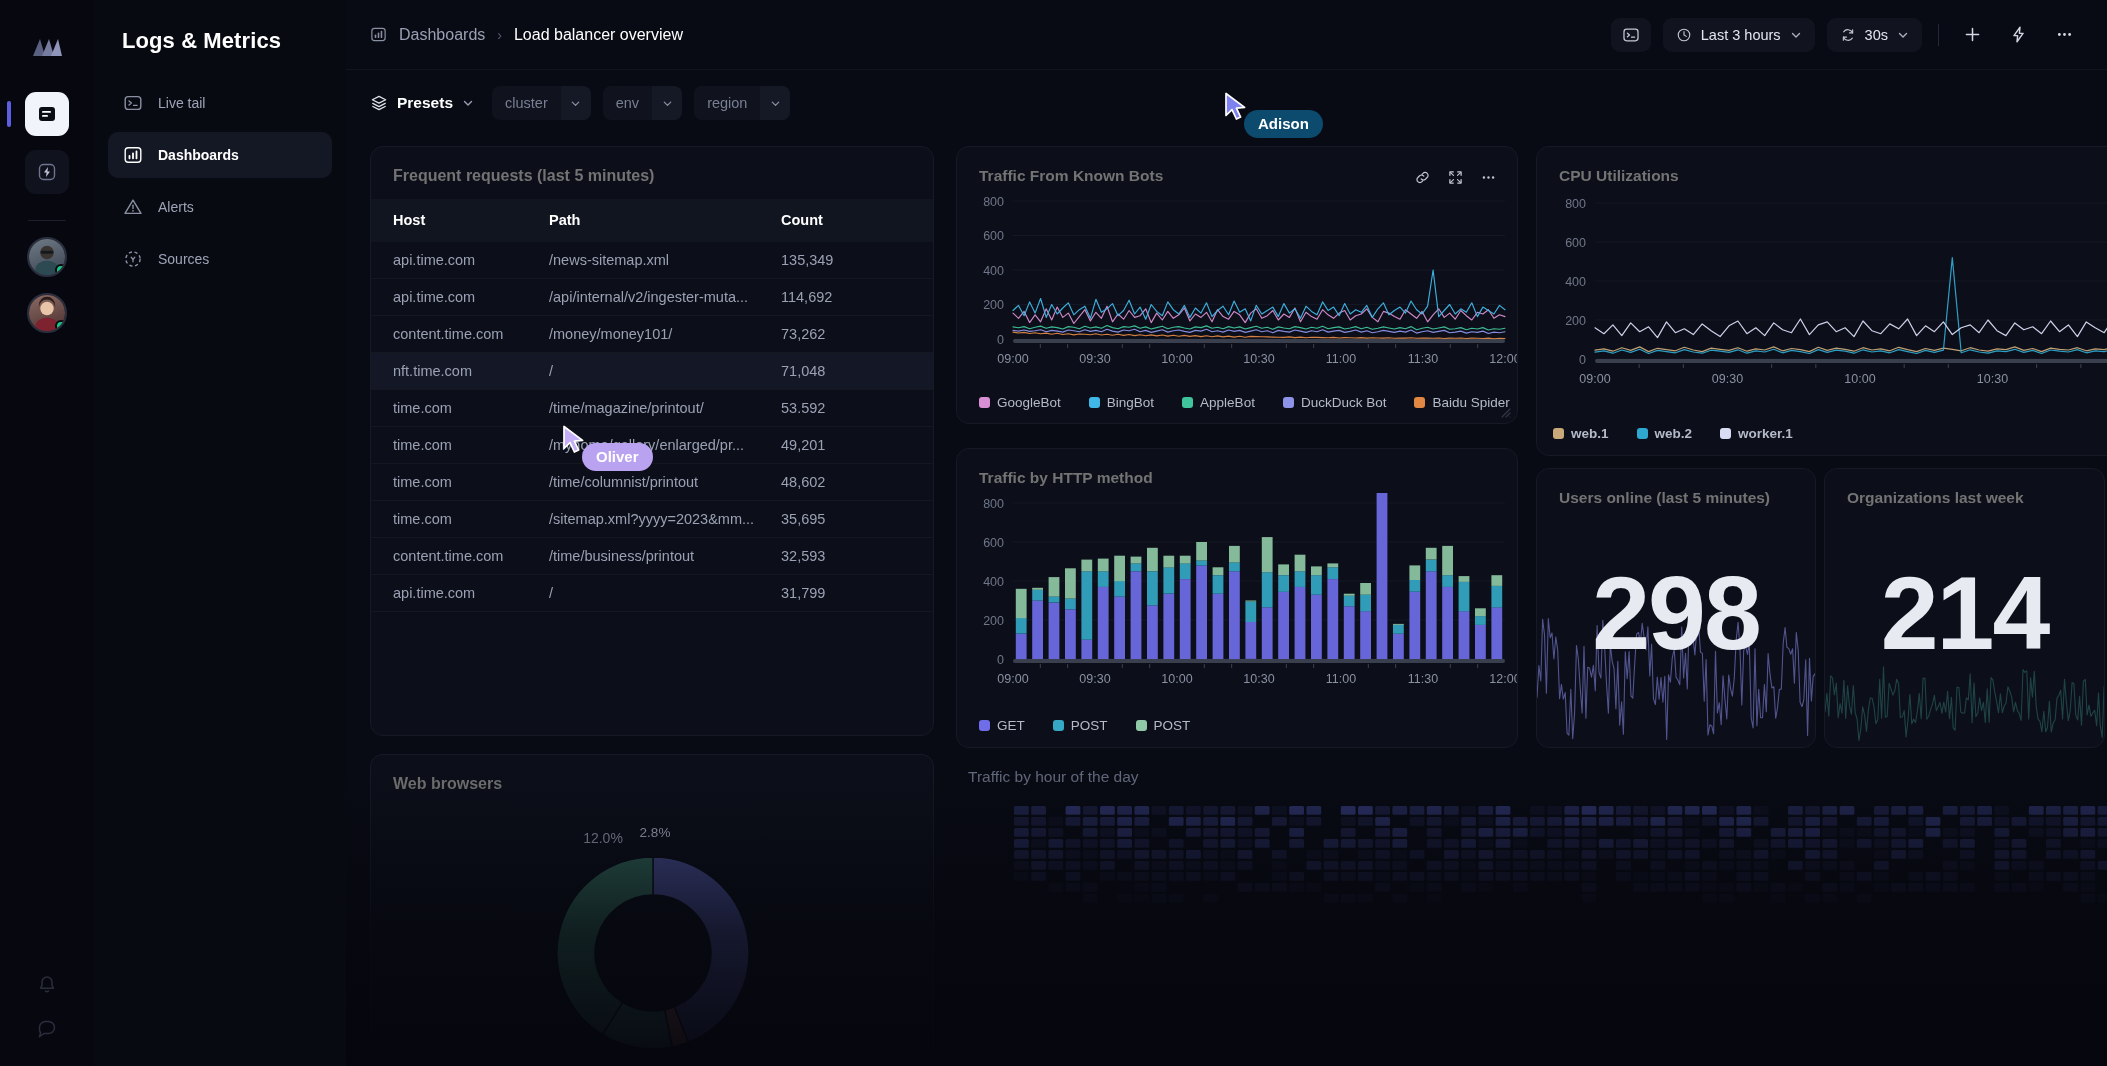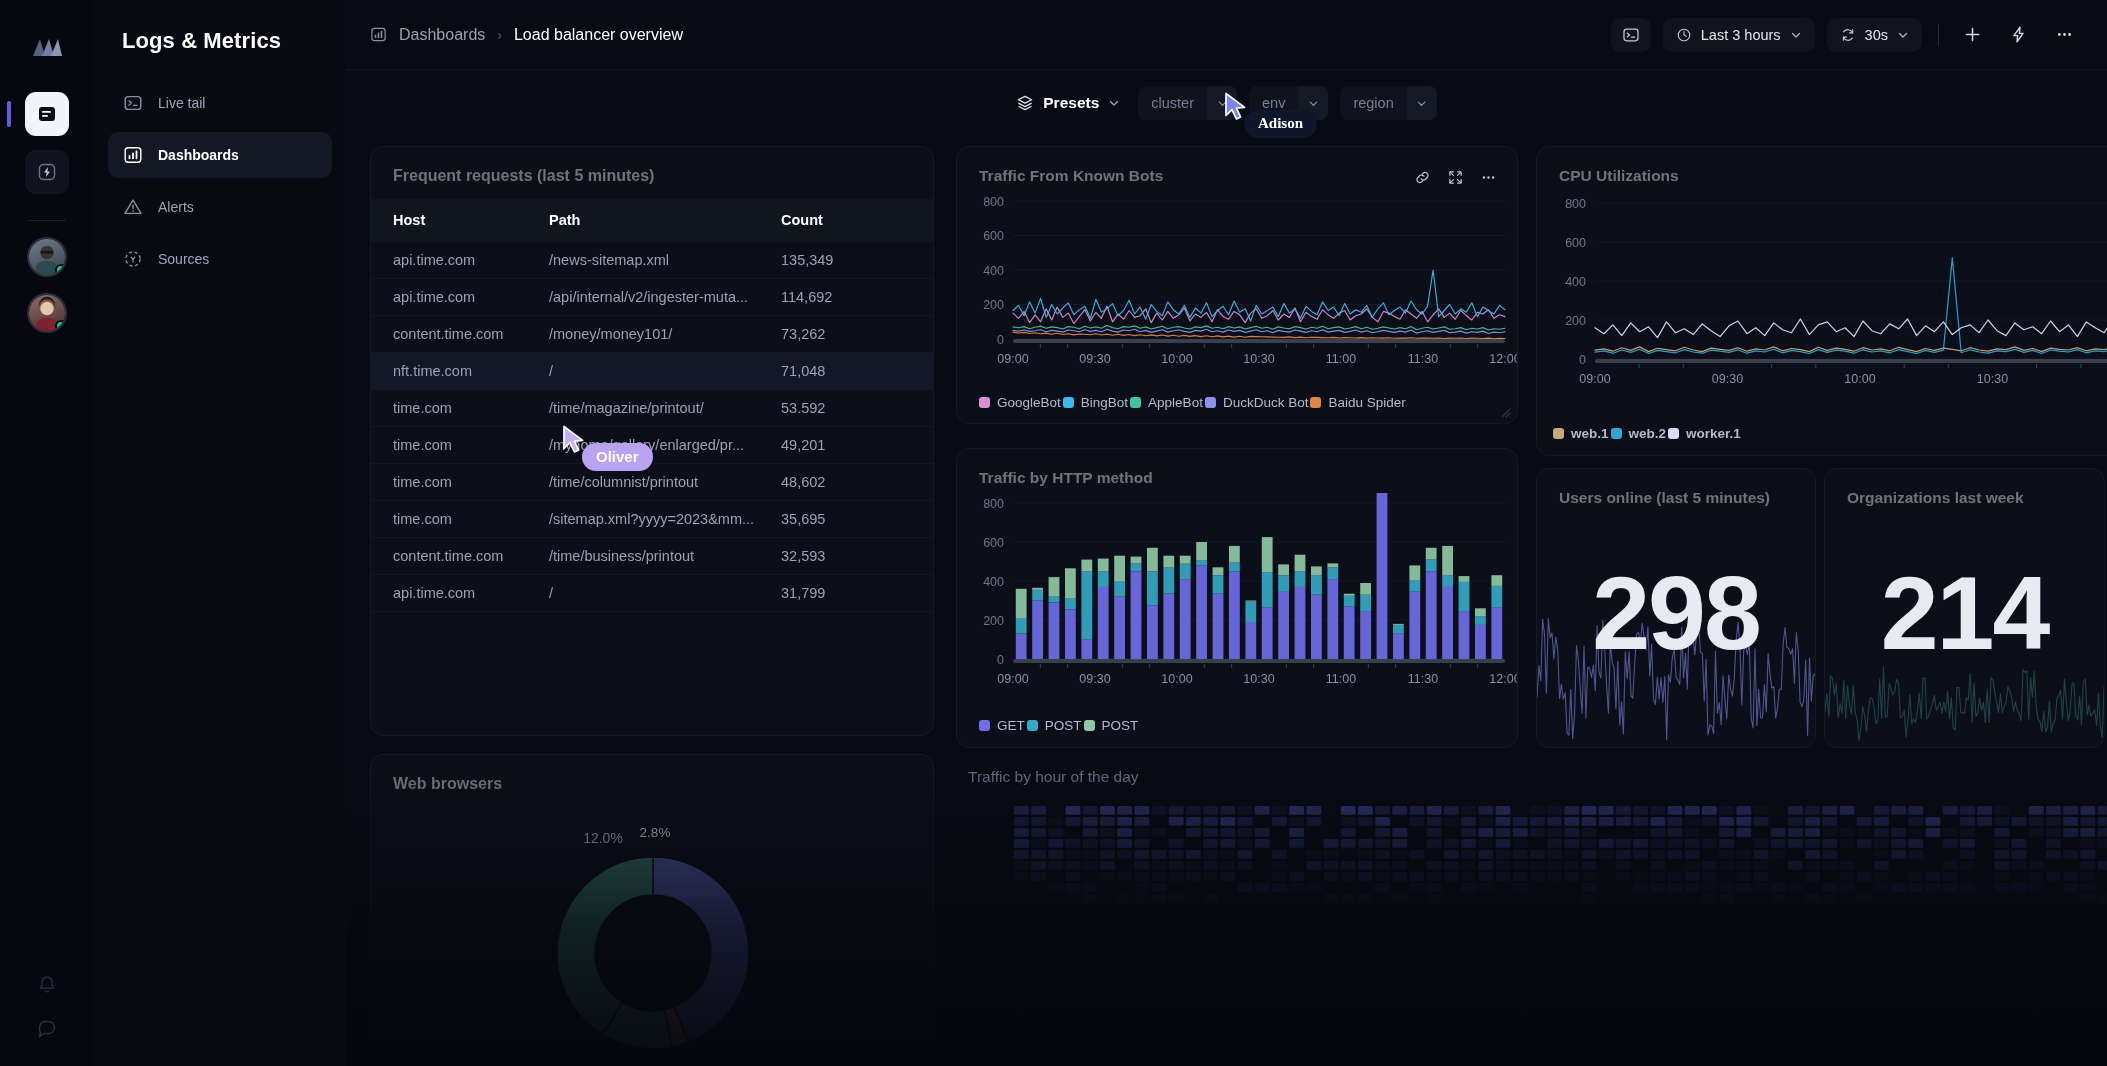--- a/index.html
+++ b/index.html
@@ -78,21 +78,21 @@
   }
   .pill {
     height: 34px; border-radius: 9px; background: #11141f;
     display: flex; align-items: center; gap: 9px; padding: 0 13px;
     font-size: 14.5px; color: #e3e6f0;
   }
   .vdiv { width: 1px; height: 22px; background: #232737; margin: 0 4px; }
   .plain-ico { width: 34px; height: 34px; display:flex; align-items:center; justify-content:center; color:#c9cdda; }
 
   
-  .filters { height: 66px; display: flex; align-items: center; padding: 0 24px; gap: 12px; justify-content: center; }
+  .filters { height: 66px; display: flex; align-items: center; padding: 0 24px; gap: 12px; }
   .presets { display: flex; align-items: center; gap: 9px; font-size: 15.5px; font-weight: 600; color: #fff; padding-right: 6px; }
   .chip {
     height: 34px; background: #10131d; border-radius: 8px;
     display: flex; align-items: center; font-size: 14.5px; color: #787f94;
     overflow: hidden;
   }
   .chip .lbl { padding: 0 13px; }
   .chip .car { width: 30px; height: 34px; background:#151926; display:flex; align-items:center; justify-content:center; }
 
   
@@ -116,21 +116,21 @@
     border-top: 1px solid #14182400; border-bottom: 1px solid #13171f;
     white-space: nowrap; overflow: hidden; text-overflow: ellipsis;
   }
   .tbl td:first-child { padding-left: 22px; }
   .tbl tr.hl td { background: #141826; }
   .col-host { width: 178px; }
   .col-path { width: 232px; max-width: 232px; }
 
   
   .chart-wrap { position: relative; }
-  .legend { display: flex; align-items: center; gap: 2px; font-size: 13.5px; color: #b4bac9; margin-top: 40px; }
+  .legend { display: flex; align-items: center; gap: 28px; font-size: 13.5px; color: #b4bac9; margin-top: 40px; }
   .legend .it { display: flex; align-items: center; gap: 7px; }
   .swatch { width: 11px; height: 11px; border-radius: 3px; display: inline-block; }
   .card-acts { position: absolute; display: flex; align-items: center; gap: 16px; color: #c2c7d4; }
 
   .bignum { font-size: 104px; font-weight: 700; letter-spacing: -2px; line-height: 1; }
 
   
   .cursor { position: absolute; z-index: 40; pointer-events: none; }
   .cursor .tag {
     position: absolute; left: 20px; top: 18px;
@@ -1294,21 +1294,21 @@
 
     </div>
 
     <div class="fade-bottom"></div>
   </div>
 
   <div class="cursor" id="cur-0" style="left: 1224px; top: 92px;">
     <svg width="26" height="30" viewBox="0 0 26 30">
       <path d="M2 1.5 2 23.5 8 17.6 12.4 27 16.6 25 12.4 16.2 20.6 15.4Z" fill="#7e82ee" stroke="#fff" stroke-width="1.7" stroke-linejoin="round"></path>
     </svg>
-    <span class="tag" style="background: #0f172a; font-family: Liberation Serif, serif;">Adison</span>
+    <span class="tag" style="background: #0c4a6e;">Adison</span>
   </div>
   <div class="cursor" id="cur-1" style="left: 562px; top: 425px;">
     <svg width="26" height="30" viewBox="0 0 26 30">
       <path d="M2 1.5 2 23.5 8 17.6 12.4 27 16.6 25 12.4 16.2 20.6 15.4Z" fill="#c4aef5" stroke="#fff" stroke-width="1.7" stroke-linejoin="round"></path>
     </svg>
     <span class="tag" style="background: rgb(185, 162, 240);">Oliver</span>
   </div>
 
 </div>
 

